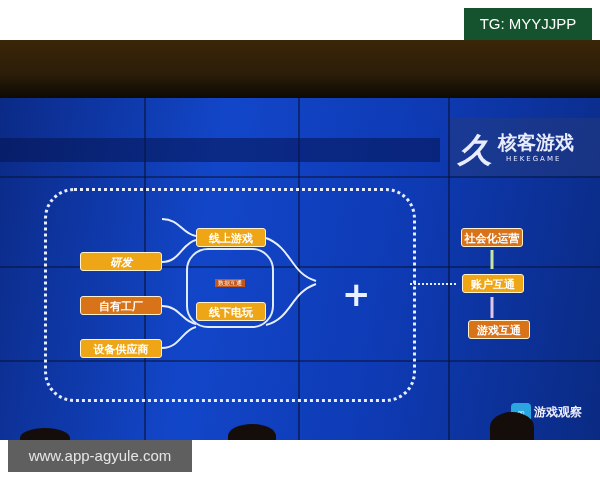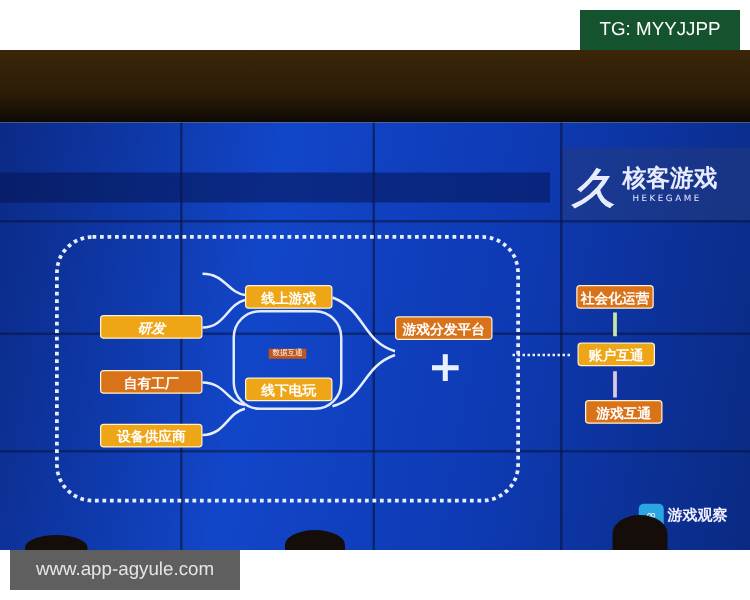--- a/index.html
+++ b/index.html
@@ -71,21 +71,20 @@
 
   <div class="box yellow" style="left:80px;top:154px;width:82px;font-style:italic;">研发</div>
   <div class="box orange" style="left:80px;top:198px;width:82px;">自有工厂</div>
   <div class="box yellow" style="left:80px;top:241px;width:82px;">设备供应商</div>
 
   <div class="loop"></div>
   <div class="center-tag">数据互通</div>
   <div class="box yellow" style="left:196px;top:130px;width:70px;">线上游戏</div>
   <div class="box yellow" style="left:196px;top:204px;width:70px;">线下电玩</div>
 
-  <div class="box orange" style="left:316px;top:155px;width:78px;">游戏分发平台</div>
   <div class="plus" style="left:342px;top:176px;">+</div>
 
   <div class="box orange" style="left:461px;top:130px;width:62px;">社会化运营</div>
   <div class="box yellow" style="left:462px;top:176px;width:62px;">账户互通</div>
   <div class="box orange" style="left:468px;top:222px;width:62px;">游戏互通</div>
 
   <div class="bottom-logo">
     <div class="bl-icon">∞</div>
     <div class="bl-text">游戏观察</div>
   </div>

